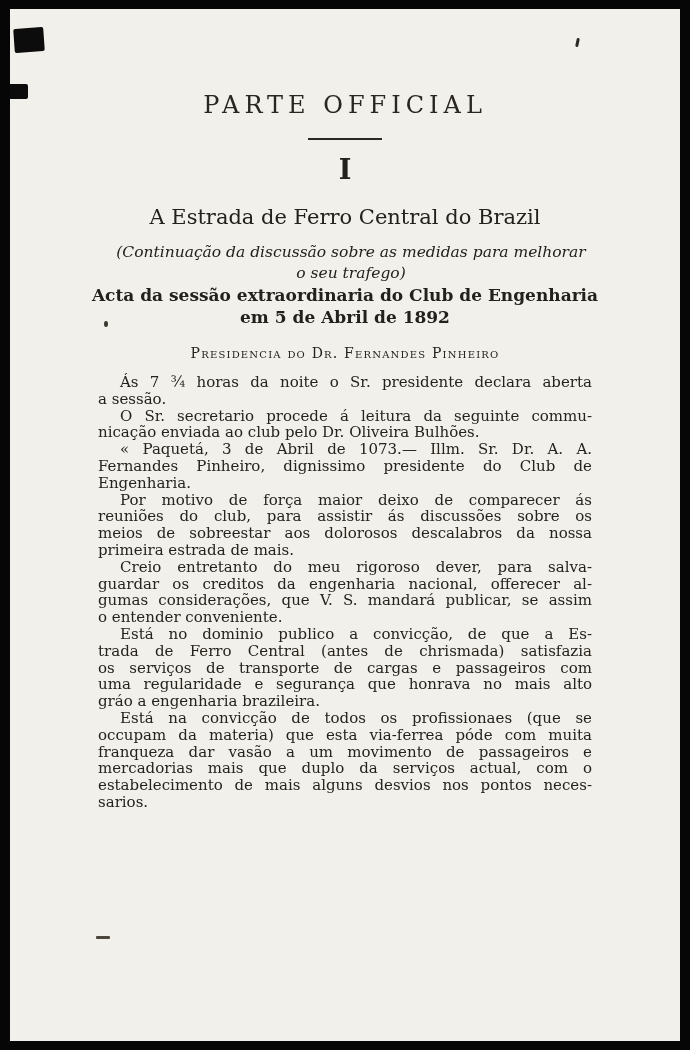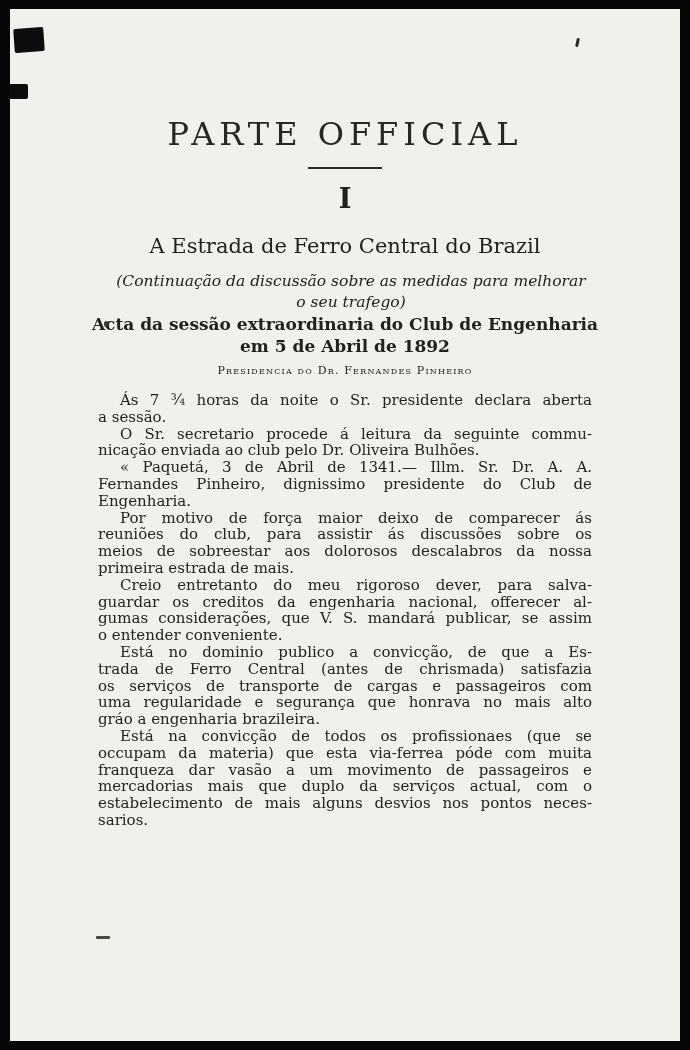--- a/index.html
+++ b/index.html
@@ -20,22 +20,22 @@
   }
   .artifact { position: absolute; background: #0c0c0c; }
   .blob1 { left: 4px;  top: 19px;  width: 30px; height: 24px; border-radius: 2px; transform: rotate(-4deg); }
   .blob2 { left: -3px; top: 75px;  width: 21px; height: 15px; border-radius: 2px; }
   .speck1 { left: 94px;  top: 312px; width: 4px;  height: 6px;  border-radius: 50%; background:#3a372f; }
   .speck2 { left: 566px; top: 29px;  width: 3px;  height: 9px;  border-radius: 2px; background:#2c2a24; transform: rotate(12deg); }
   .speck3 { left: 86px;  top: 927px; width: 14px; height: 3px;  border-radius: 1px; background:#4a463c; }
 
   .content { text-align: center; }
   .title {
-    margin-top: 109px;
-    font-size: 32px;
+    margin-top: 80px;
+    font-size: 24px;
     letter-spacing: 5px;
     line-height: 32px;
     color: #2a2722;
   }
   .rule {
     width: 74px;
     border: none;
     border-top: 2px solid #2b2924;
     margin: 17px auto 0;
   }
@@ -57,23 +57,23 @@
     font-size: 15.5px;
     line-height: 21px;
     padding-left: 12px;
   }
   .acta {
     font-weight: bold;
     font-size: 17px;
     line-height: 22px;
   }
   .presidency {
-    margin-top: 4px;
+    margin-top: 15px;
     font-variant: small-caps;
-    font-size: 11px;
+    font-size: 14px;
     letter-spacing: 1.2px;
     line-height: 20px;
   }
   .body-text {
     margin: 11px 88px 0 88px;
     font-size: 15px;
     line-height: 16.8px;
     text-align: left;
     color: #26231d;
   }
@@ -120,21 +120,21 @@
     <div class="body-text">
         <div class="para">
           <div class="line first">Ás 7 ¾ horas da noite o Sr. presidente declara aberta</div>
           <div class="line last">a sessão.</div>
         </div>
         <div class="para">
           <div class="line first">O Sr. secretario procede á leitura da seguinte commu-</div>
           <div class="line last">nicação enviada ao club pelo Dr. Oliveira Bulhões.</div>
         </div>
         <div class="para">
-          <div class="line first">« Paquetá, 3 de Abril de 1341.— Illm. Sr. Dr. A. A.</div>
+          <div class="line first">« Paquetá, 3 de Abril de 1073.— Illm. Sr. Dr. A. A.</div>
           <div class="line">Fernandes Pinheiro, dignissimo presidente do Club de</div>
           <div class="line last">Engenharia.</div>
         </div>
         <div class="para">
           <div class="line first">Por motivo de força maior deixo de comparecer ás</div>
           <div class="line">reuniões do club, para assistir ás discussões sobre os</div>
           <div class="line">meios de sobreestar aos dolorosos descalabros da nossa</div>
           <div class="line last">primeira estrada de mais.</div>
         </div>
         <div class="para">

